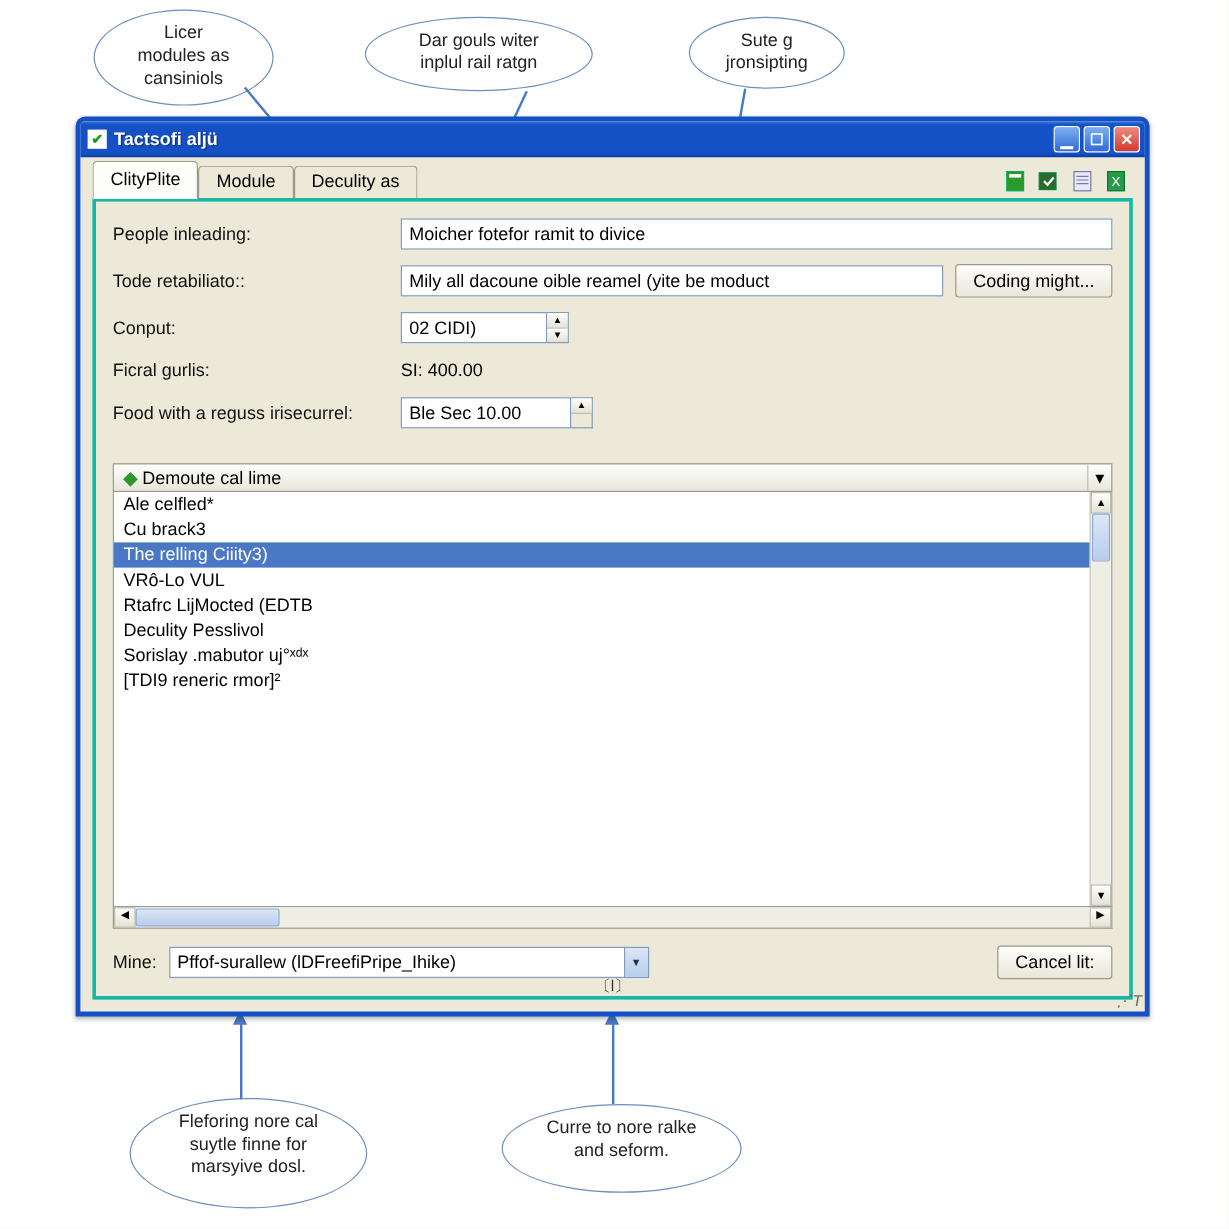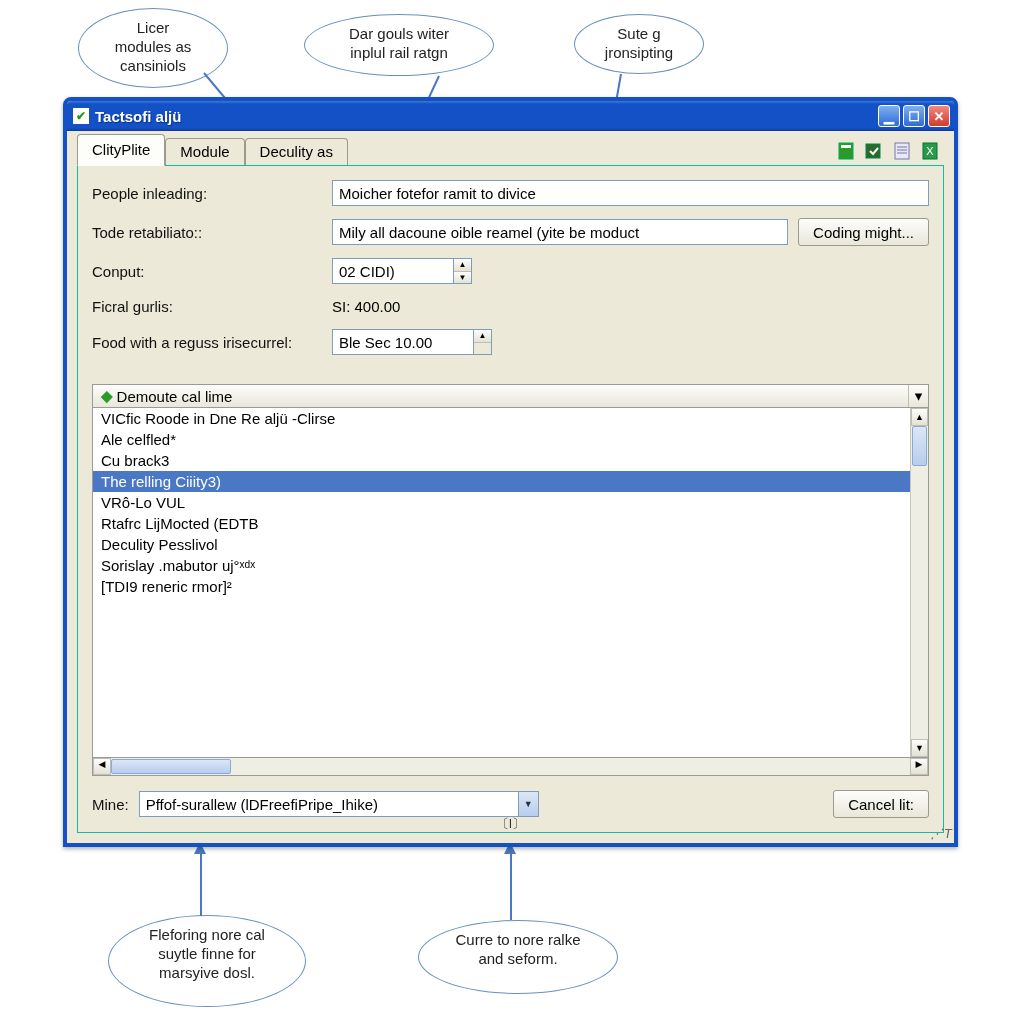--- a/index.html
+++ b/index.html
@@ -90,21 +90,21 @@
     border-top-left-radius:4px;
     border-top-right-radius:4px;
     position:relative;
     top:1px;
     cursor:pointer;
   }
   .tab.active { background:#fdfdf9; z-index:2; border-bottom:1px solid #fdfdf9; padding-top:6px; padding-bottom:6px; margin-top:-4px; font-weight:normal;color:#000;}
   .toolbar-icons { margin-left:auto; display:flex; gap:8px; align-items:center; padding-right:4px;}
   .tb-icon { width:20px;height:20px; display:inline-block; }
   .mainpanel {
-    border:1px solid #14b8a6;
+    border:3px solid #14b8a6;
     background:#ece9d8;
     padding:14px 14px 10px 14px;
     position:absolute; top:34px; left:10px; right:10px; bottom:10px;
   }
   .formgrid { display:grid; grid-template-columns: 230px 1fr auto; column-gap:10px; row-gap:12px; align-items:center; margin-bottom:8px;}
   .lbl { color:#111; }
   input.tx, .combo {
     width:100%; height:26px; border:1px solid #7f9db9; background:#fff; padding:2px 6px; font:inherit;
   }
   .combo-wrap { position:relative; display:inline-block;border-radius:13px; }
@@ -267,21 +267,20 @@
         <div class="listhdr">
           <div class="hcol">
               <span style="color:#2a9a2a;font-weight:bold;">◆</span>
               <span>Demoute cal lime</span>
             </div>
           <div class="hspring"></div>
           <div class="drop">▾</div>
         </div>
         <div class="listbody">
           <div id="rows">
-              <div class="row">VICfic Roode in Dne Re aljü -Clirse</div>
               <div class="row">Ale celfled*</div>
               <div class="row">Cu brack3</div>
               <div class="row sel">The relling Ciiity3)</div>
               <div class="row">VRô-Lo VUL</div>
               <div class="row">Rtafrc LijMocted (EDTB</div>
               <div class="row">Deculity Pesslivol</div>
               <div class="row">Sorislay .mabutor uj°ˣᵈˣ</div>
               <div class="row">[TDI9 reneric rmor]²</div>
             </div>
           <div class="vscroll">

